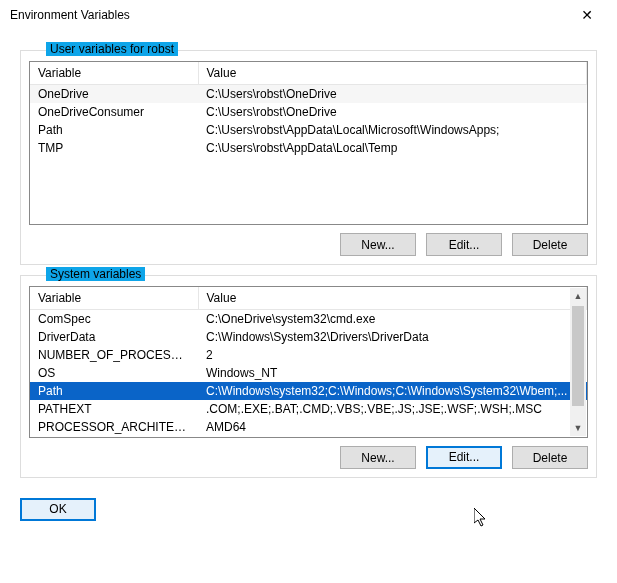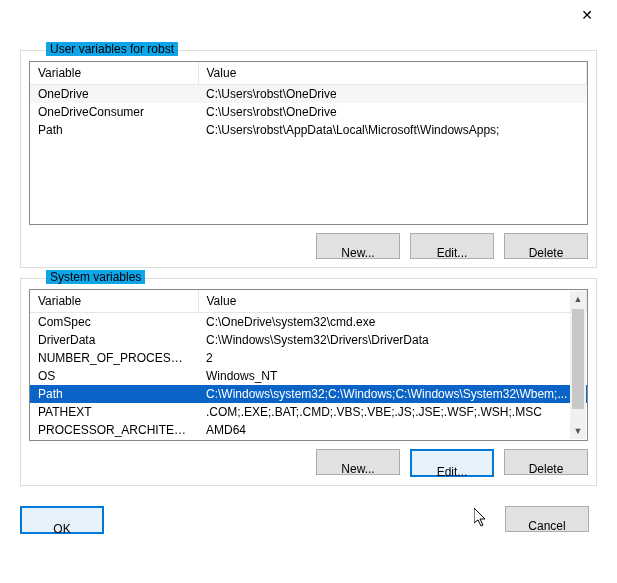--- a/index.html
+++ b/index.html
@@ -113,28 +113,28 @@
     position: absolute;
     bottom: 0; left:0; right:0;
   }
   .btn-row {
     display: flex;
     justify-content: flex-end;
     gap: 10px;
     margin-top: 8px;
   }
   .btn {
-    width: 84px;
+    width: 76px;
     height: 23px;
     border: 1px solid #adadad;
     background: #e1e1e1;
     font-size: 12px;
     font-family: inherit;
     cursor: default;
-    padding: 12px;
+    padding: 0;
   }
   .btn.focus {
     border: 2px solid #0078d7;
     background: #e5f1fb;
     height: 23px;
     line-height: 19px;
   }
   .bottom-row {
     display: flex;
     justify-content: space-between;
@@ -146,20 +146,21 @@
     left: 474px;
     top: 508px;
     pointer-events: none;
     z-index: 100;
   }
 </style>
 </head>
 <body>
 
 <div class="titlebar">
+  <span class="title">Environment Variables</span>
   <span class="close">✕</span>
 </div>
 
 <div class="body-area">
 
   <div class="group">
     <span class="group-label">User variables for robst</span>
     <div class="table-wrap">
       <table>
         <colgroup>
@@ -178,20 +179,24 @@
             <td>C:\Users\robst\OneDrive</td>
           </tr>
           <tr class="even">
             <td>OneDriveConsumer</td>
             <td>C:\Users\robst\OneDrive</td>
           </tr>
           <tr class="even">
             <td>Path</td>
             <td>C:\Users\robst\AppData\Local\Microsoft\WindowsApps;</td>
           </tr>
+          <tr class="even">
+            <td>TMP</td>
+            <td>C:\Users\robst\AppData\Local\Temp</td>
+          </tr>
         </tbody>
       </table>
     </div>
     <div class="btn-row">
       <button class="btn">New...</button>
       <button class="btn">Edit...</button>
       <button class="btn">Delete</button>
     </div>
   </div>
 
@@ -250,18 +255,17 @@
       <button class="btn">New...</button>
       <button class="btn focus">Edit...</button>
       <button class="btn">Delete</button>
     </div>
   </div>
 
 </div>
 
 <div class="bottom-row">
   <button class="btn focus">OK</button>
-  <button class="btn">Cancel</button>
 </div>
 
 <svg class="cursor" width="16" height="20" viewBox="0 0 16 20">
   <path d="M0 0 L0 15 L4 12 L7 18 L9 17 L6 11 L11 11 Z" fill="#fff" stroke="#000" stroke-width="1"></path>
 </svg>
 
 </body></html>

